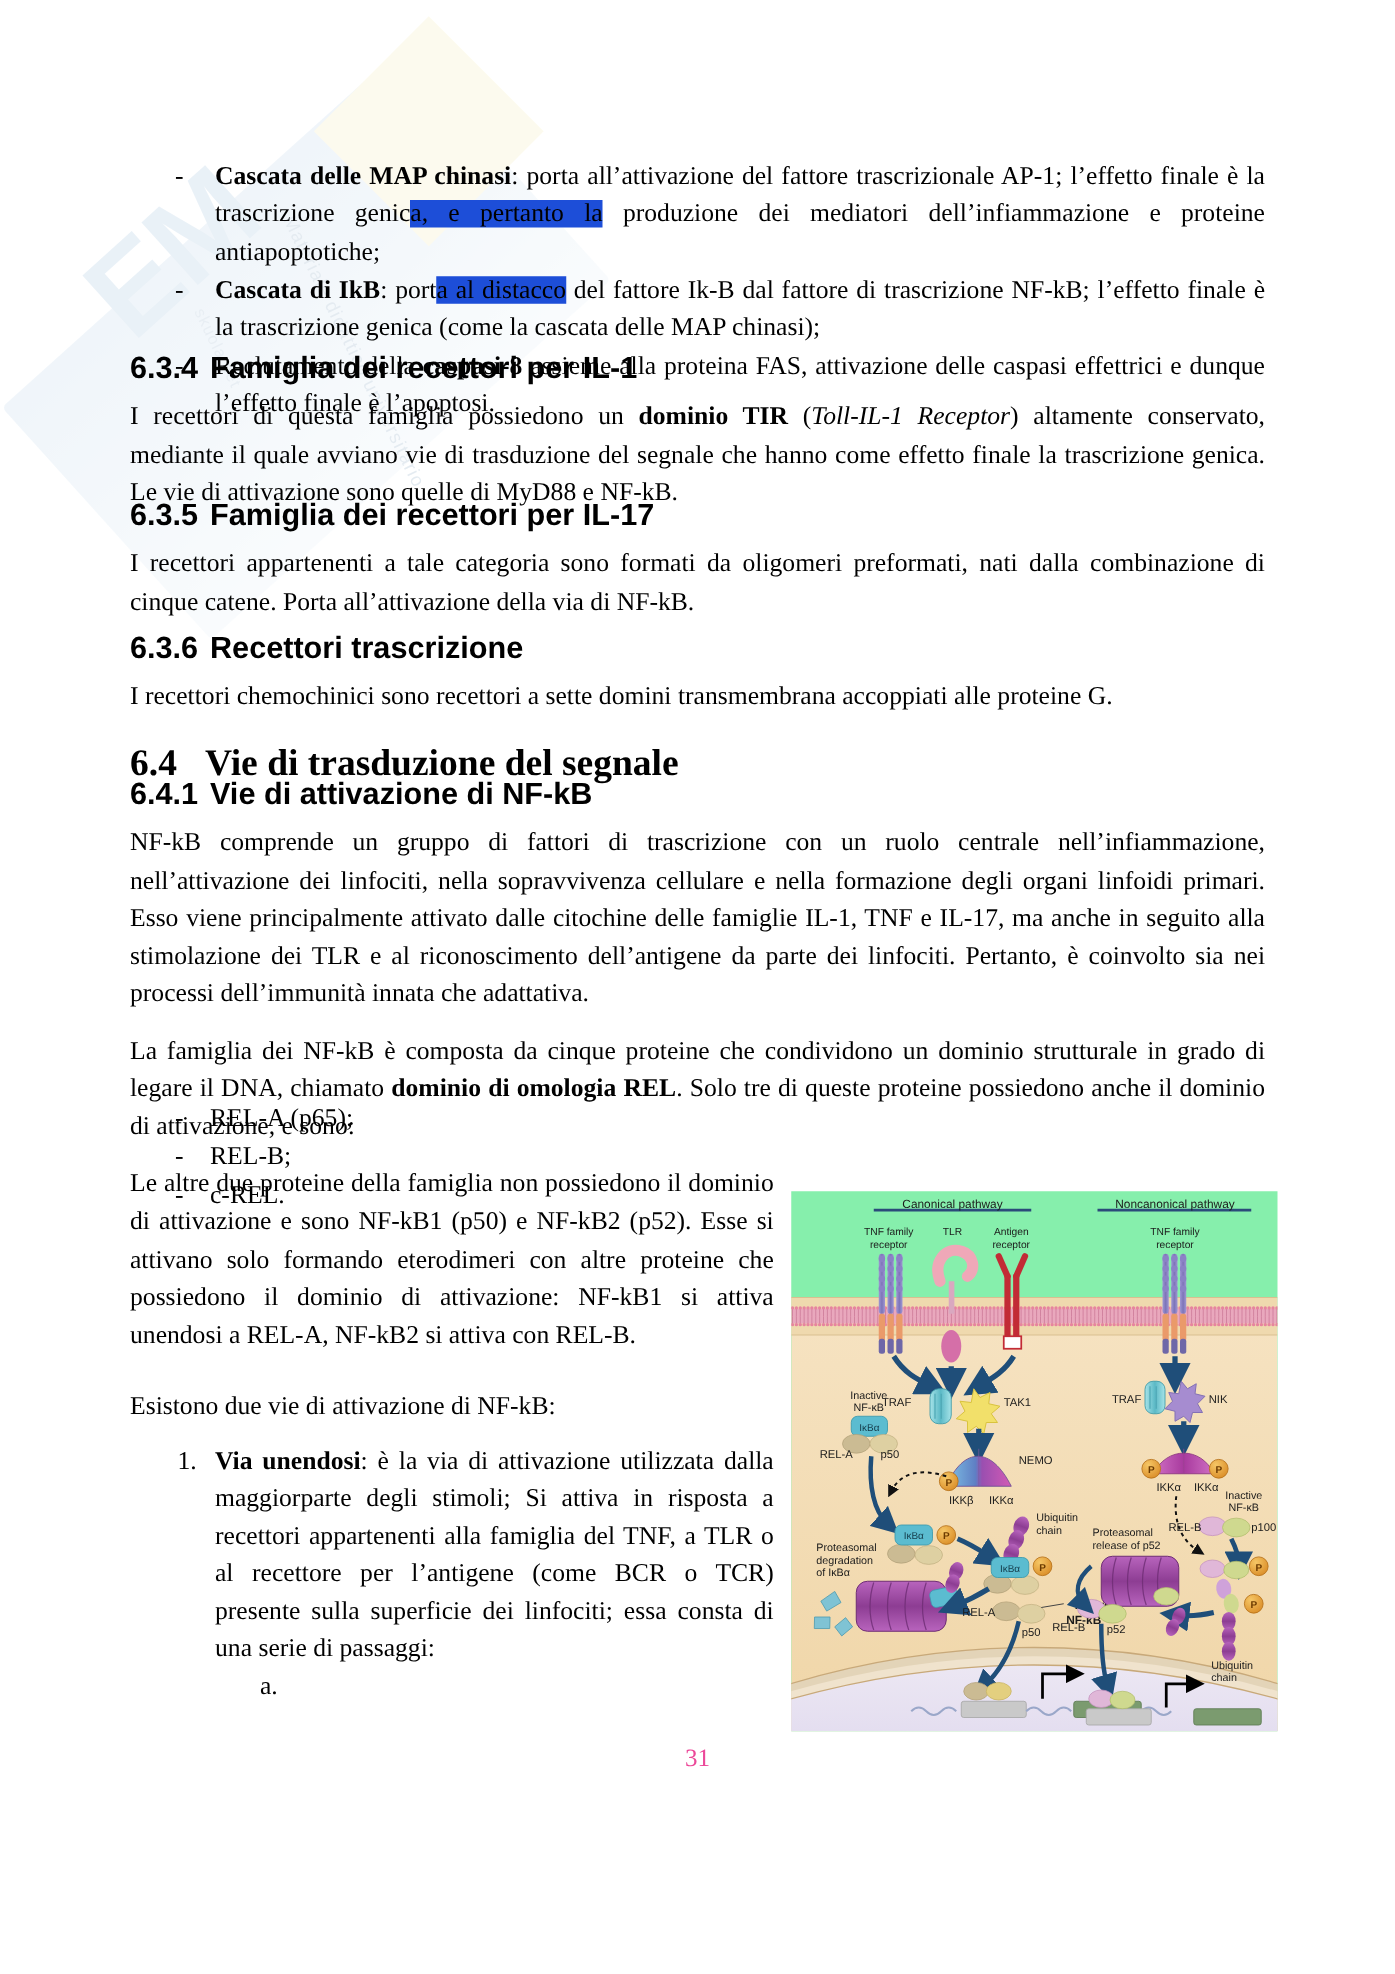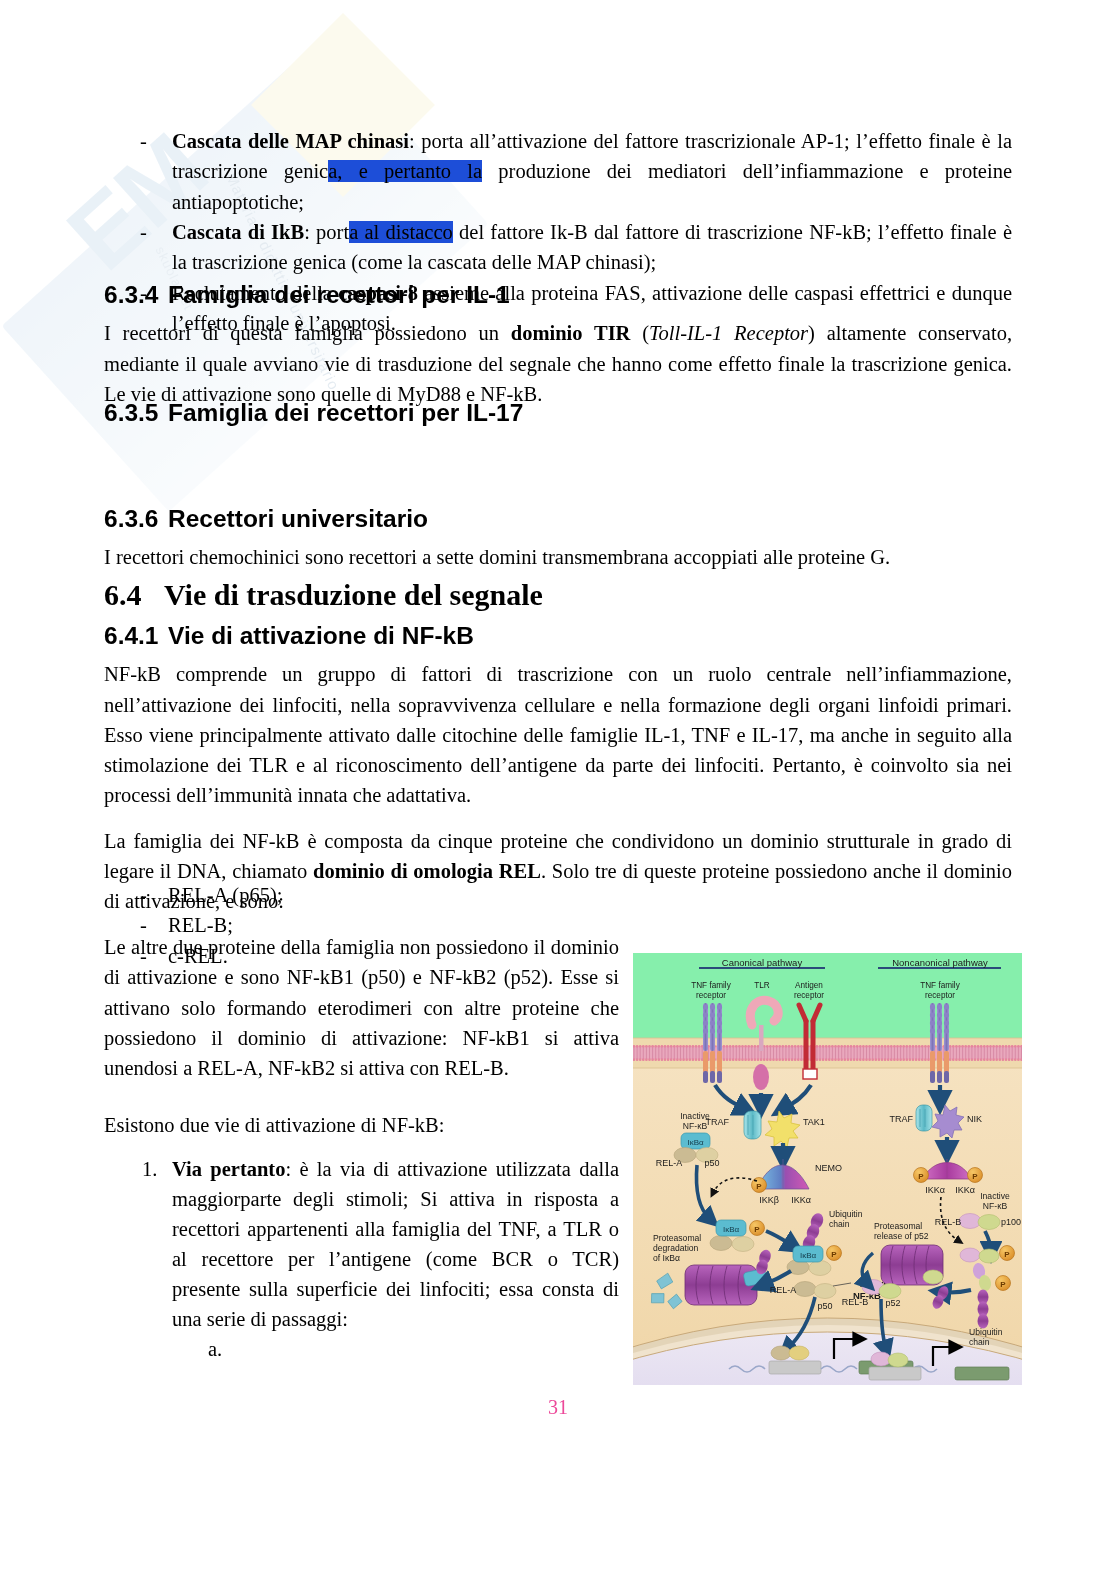--- a/index.html
+++ b/index.html
@@ -244,31 +244,32 @@
       <h3 class="h3" style="margin-top:0;">
         <span class="num">6.3.4</span><span>Famiglia dei recettori per IL-1</span>
       </h3>
       <p class="body"><span>I recettori di questa famiglia possiedono un </span><b>dominio TIR</b><span> (</span><i>Toll-IL-1 Receptor</i><span>) altamente conservato, mediante il quale avviano vie di trasduzione del segnale che hanno come effetto finale la trascrizione genica. Le vie di attivazione sono quelle di MyD88 e NF-kB.</span></p>
     </div>
 
     <div class="col" style="top:399px;">
       <h3 class="h3" style="margin-top:0;">
         <span class="num">6.3.5</span><span>Famiglia dei recettori per IL-17</span>
       </h3>
+      <p class="body">I recettori appartenenti a tale categoria sono formati da oligomeri preformati, nati dalla combinazione di cinque catene. Porta all’attivazione della via di NF-kB.</p>
     </div>
 
     <div class="col" style="top:505px;">
       <h3 class="h3" style="margin-top:0;">
-        <span class="num">6.3.6</span><span>Recettori universitario</span>
+        <span class="num">6.3.6</span><span>Recettori trascrizione</span>
       </h3>
       <p class="body">I recettori chemochinici sono recettori a sette domini transmembrana accoppiati alle proteine G.</p>
     </div>
 
     <div class="col" style="top:578px;">
-      <h2 class="h2" style="margin-top:0;">
+      <h2 class="h2" style="margin-top:16px;">
         <span class="num-lg">6.4</span><span>Vie di trasduzione del segnale</span>
       </h2>
     </div>
 
     <div class="col" style="top:622px;">
       <h3 class="h3" style="margin-top:0;">
         <span class="num">6.4.1</span><span>Vie di attivazione di NF-kB</span>
       </h3>
       <p class="body">NF-kB comprende un gruppo di fattori di trascrizione con un ruolo centrale nell’infiammazione, nell’attivazione dei linfociti, nella sopravvivenza cellulare e nella formazione degli organi linfoidi primari. Esso viene principalmente attivato dalle citochine delle famiglie IL-1, TNF e IL-17, ma anche in seguito alla stimolazione dei TLR e al riconoscimento dell’antigene da parte dei linfociti. Pertanto, è coinvolto sia nei processi dell’immunità innata che adattativa.</p>
       <p class="body"><span>La famiglia dei NF-kB è composta da cinque proteine che condividono un dominio strutturale in grado di legare il DNA, chiamato </span><b>dominio di omologia REL</b><span>. Solo tre di queste proteine possiedono anche il dominio di attivazione, e sono:</span></p>
@@ -280,21 +281,21 @@
         <li><span class="dash-mark">-</span><span>REL-B;</span></li>
         <li><span class="dash-mark">-</span><span>c-REL.</span></li>
       </ul>
     </div>
 
     <div class="col" style="top:900px; width:515px;margin-top:32px;">
       <p class="body">Le altre due proteine della famiglia non possiedono il dominio di attivazione e sono NF-kB1 (p50) e NF-kB2 (p52). Esse si attivano solo formando eterodimeri con altre proteine che possiedono il dominio di attivazione: NF-kB1 si attiva unendosi a REL-A, NF-kB2 si attiva con REL-B.</p>
       <p class="body" style="margin-top:26px;">Esistono due vie di attivazione di NF-kB:</p>
       <ol class="numlist" style="margin-top:13px;">
         <li>
-          <span class="li-num">1.</span><b>Via pertanto</b><span>: è la via di attivazione utilizzata dalla maggiorparte degli stimoli; Si attiva in risposta a recettori appartenenti alla famiglia del TNF, a TLR o al recettore per l’antigene (come BCR o TCR) presente sulla superficie dei linfociti; essa consta di una serie di passaggi:</span>
+          <span class="li-num">1.</span><b>Via unendosi</b><span>: è la via di attivazione utilizzata dalla maggiorparte degli stimoli; Si attiva in risposta a recettori appartenenti alla famiglia del TNF, a TLR o al recettore per l’antigene (come BCR o TCR) presente sulla superficie dei linfociti; essa consta di una serie di passaggi:</span>
           <ol class="alphalist">
             <li>
               <span class="li-num">a.</span>
             </li>
           </ol>
         </li>
       </ol>
     </div>
 
   </div>

